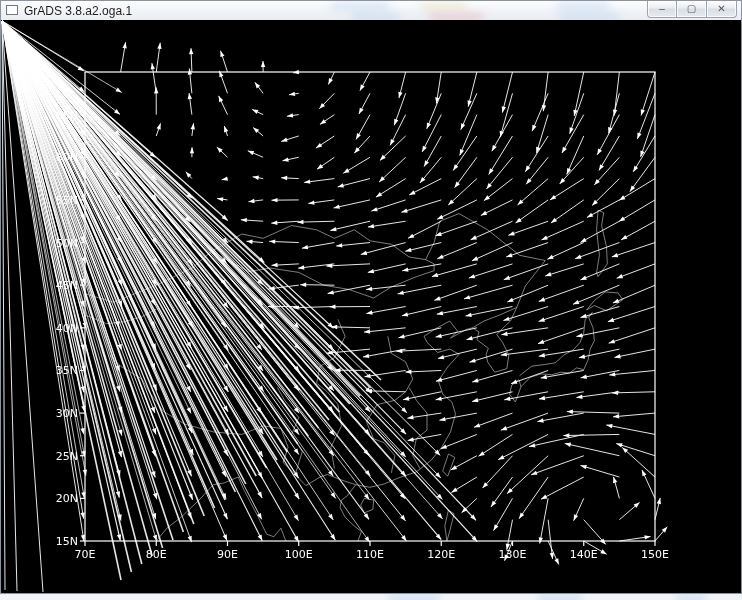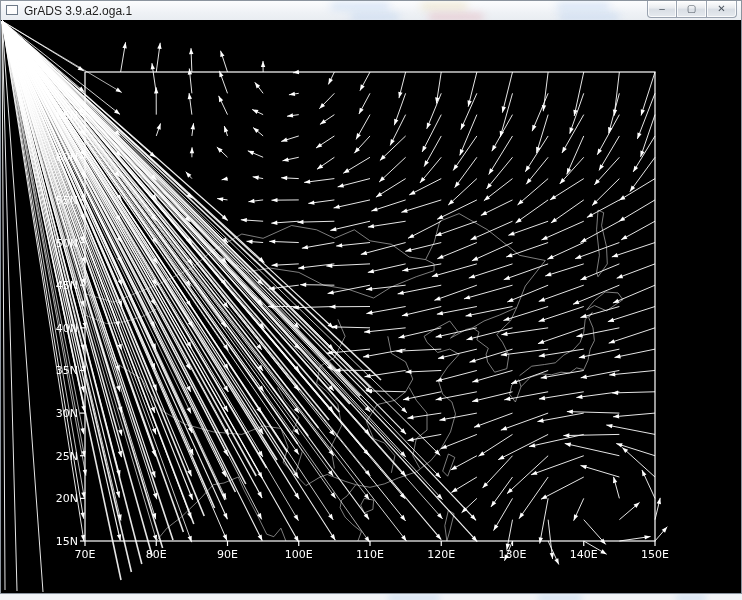--- a/index.html
+++ b/index.html
@@ -49,21 +49,21 @@
 <div class="window">
   <div class="titlebar">
 
     <div class="tint" style="left:330px;top:2px;width:58px;height:6px;background:#a9c7ef;"></div>
     <div class="tint" style="left:420px;top:2px;width:46px;height:6px;background:#e6d59e;"></div>
     <div class="tint" style="left:556px;top:2px;width:52px;height:6px;background:#a9c7ef;"></div>
     <div class="tint" style="left:350px;top:13px;width:48px;height:6px;background:#a9c7ef;"></div>
     <div class="tint" style="left:428px;top:13px;width:54px;height:6px;background:#e39aa4;"></div>
     <div class="tint" style="left:558px;top:13px;width:60px;height:6px;background:#a9c7ef;"></div>
     <div class="win-icon"></div>
-    <div class="win-title">GrADS 3.9.a2.oga.1</div>
+    <div class="win-title">GrADS 3.8.a2.oga.1</div>
     <div class="win-buttons">
       <div class="win-btn first">–</div>
       <div class="win-btn">▢</div>
       <div class="win-btn last">✕</div>
     </div>
   </div>
 
   <div class="client">
     <svg width="740" height="573" viewBox="0 0 740 573">
         <path d="M326.3,454.5 L344.1,461.3 L354.8,464.7 L369.0,467.3 L383.3,463.9 L397.5,457.9 L415.3,451.9 L429.6,440.8 L440.3,428.1 L449.5,411.9 L454.5,393.9 L450.9,382.0 L441.7,374.3 L437.4,360.7 L446.7,347.0 L458.1,334.3 L448.8,329.1 L436.7,332.5 L426.0,322.3 L423.1,316.3 L434.6,308.7 L448.8,301.0 L456.6,311.2 L449.5,318.1 L465.2,309.5 L471.6,307.8 L483.0,301.0 L498.7,295.0 L515.8,287.4" fill="none" stroke="#b9b9b9" stroke-width="0.8" stroke-opacity="0.85"></path>

